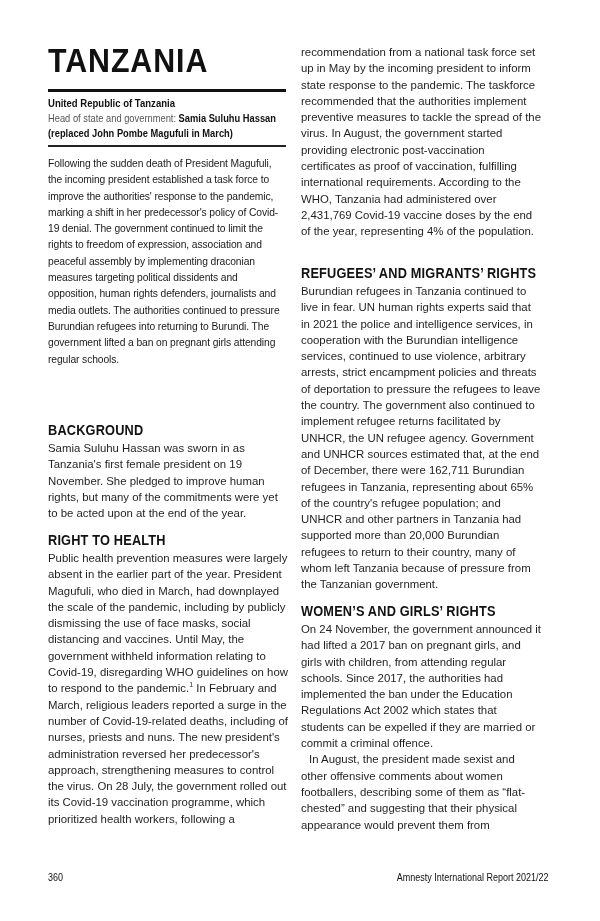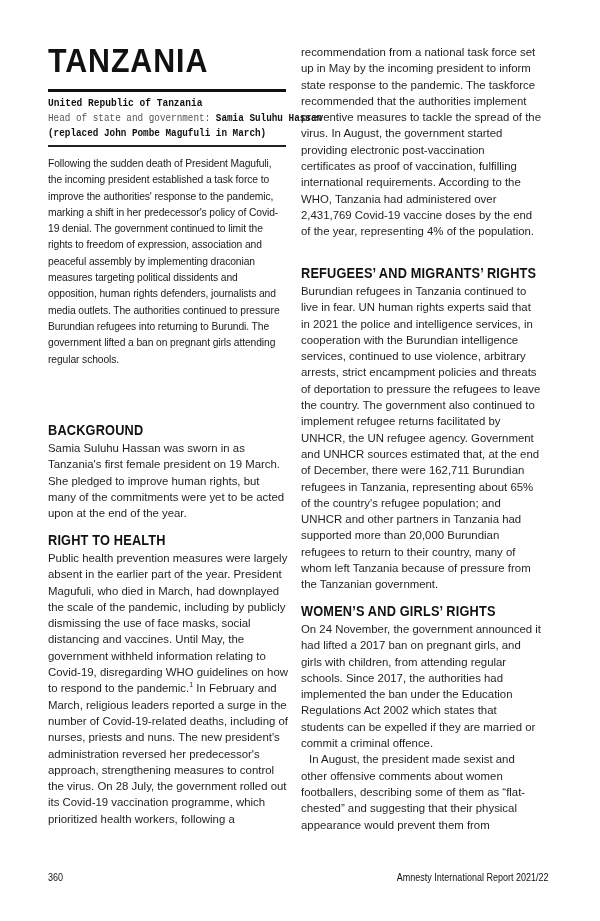--- a/index.html
+++ b/index.html
@@ -6,21 +6,21 @@
   body { width: 600px; height: 921px; position: relative; overflow: hidden; color: #1a1a1a; }
   .title {
     position: absolute; left: 48px; top: 43px;
     font-family: "Liberation Sans", sans-serif; font-weight: 700;
     font-size: 33px; letter-spacing: 1px; line-height: 36px; color: #111;
     transform: scaleX(0.92); transform-origin: left top;
   }
   .rule-thick { position: absolute; left: 48px; top: 89px; width: 238px; height: 3px; background: #111; }
   .rule-thin { position: absolute; left: 48px; top: 145px; width: 238px; height: 1.5px; background: #222; }
   .meta { position: absolute; left: 48px; top: 96px; width: 250px;
-    font-family: Liberation Mono, monospace; font-size: 10.6px; line-height: 15px; color: #111; }
+    font-family: Liberation Sans, sans-serif; font-size: 10.6px; line-height: 15px; color: #111; }
   .meta .country { font-weight: 700; transform: scaleX(0.9); transform-origin: left; display: block; white-space: nowrap; }
   .meta .hos { white-space: nowrap; display:block; transform: scaleX(0.88); transform-origin: left; }
   .meta .hos-label { color: #555; }
   .meta .hos-name { font-weight: 700; }
   .meta .replaced { font-weight: 700; display: block; transform: scaleX(0.88); transform-origin: left; white-space: nowrap; }
   .summary { position: absolute; left: 48px; top: 156px; width: 240px;
     font-family: Liberation Sans, sans-serif; font-size: 10.3px; line-height: 16.3px; color: #1a1a1a; letter-spacing: -0.1px; }
   .h2 { position: absolute; font-family: "Liberation Sans", sans-serif; font-weight: 700;
     font-size: 14.5px; line-height: 18px; color: #111; transform: scaleX(0.88); transform-origin: left; white-space: nowrap; letter-spacing: 0.2px; }
   .para { position: absolute; font-family: Liberation Sans, sans-serif; font-size: 11.4px; line-height: 16.3px; color: #1f1f1f; }
@@ -39,21 +39,21 @@
 <div class="meta">
   <span class="country">United Republic of Tanzania</span>
   <span class="hos"><span class="hos-label">Head of state and government: </span><span class="hos-name">Samia Suluhu Hassan</span></span>
   <span class="replaced">(replaced John Pombe Magufuli in March)</span>
 </div>
 <div class="rule-thin"></div>
 
 <div class="summary">Following the sudden death of President Magufuli, the incoming president established a task force to improve the authorities' response to the pandemic, marking a shift in her predecessor's policy of Covid-19 denial. The government continued to limit the rights to freedom of expression, association and peaceful assembly by implementing draconian measures targeting political dissidents and opposition, human rights defenders, journalists and media outlets. The authorities continued to pressure Burundian refugees into returning to Burundi. The government lifted a ban on pregnant girls attending regular schools.</div>
 
 <div class="h2" style="left:48px; top:421px;">BACKGROUND</div>
-<div class="para" style="left:48px; top:440px; width:240px;">Samia Suluhu Hassan was sworn in as Tanzania's first female president on 19 March. She pledged to improve human rights, but many of the commitments were yet to be acted upon at the end of the year.</div>
+<div class="para" style="left:48px; top:440px; width:240px;">Samia Suluhu Hassan was sworn in as Tanzania's first female president on 19 November. She pledged to improve human rights, but many of the commitments were yet to be acted upon at the end of the year.</div>
 
 <div class="h2" style="left:48px; top:531px;">RIGHT TO HEALTH</div>
 <div class="para" style="left:48px; top:550px; width:240px;"><span>Public health prevention measures were largely absent in the earlier part of the year. President Magufuli, who died in March, had downplayed the scale of the pandemic, including by publicly dismissing the use of face masks, social distancing and vaccines. Until May, the government withheld information relating to Covid-19, disregarding WHO guidelines on how to respond to the pandemic.</span><sup>1</sup><span> In February and March, religious leaders reported a surge in the number of Covid-19-related deaths, including of nurses, priests and nuns. The new president's administration reversed her predecessor's approach, strengthening measures to control the virus. On 28 July, the government rolled out its Covid-19 vaccination programme, which prioritized health workers, following a</span></div>
 
 <div class="para" style="left:301px; top:44px; width:240px;">recommendation from a national task force set up in May by the incoming president to inform state response to the pandemic. The taskforce recommended that the authorities implement preventive measures to tackle the spread of the virus. In August, the government started providing electronic post-vaccination certificates as proof of vaccination, fulfilling international requirements. According to the WHO, Tanzania had administered over 2,431,769 Covid-19 vaccine doses by the end of the year, representing 4% of the population.</div>
 
 <div class="h2" style="left:301px; top:264px;">REFUGEES’ AND MIGRANTS’ RIGHTS</div>
 <div class="para" style="left:301px; top:283px; width:240px;">Burundian refugees in Tanzania continued to live in fear. UN human rights experts said that in 2021 the police and intelligence services, in cooperation with the Burundian intelligence services, continued to use violence, arbitrary arrests, strict encampment policies and threats of deportation to pressure the refugees to leave the country. The government also continued to implement refugee returns facilitated by UNHCR, the UN refugee agency. Government and UNHCR sources estimated that, at the end of December, there were 162,711 Burundian refugees in Tanzania, representing about 65% of the country's refugee population; and UNHCR and other partners in Tanzania had supported more than 20,000 Burundian refugees to return to their country, many of whom left Tanzania because of pressure from the Tanzanian government.</div>
 
 <div class="h2" style="left:301px; top:602px;">WOMEN’S AND GIRLS’ RIGHTS</div>

